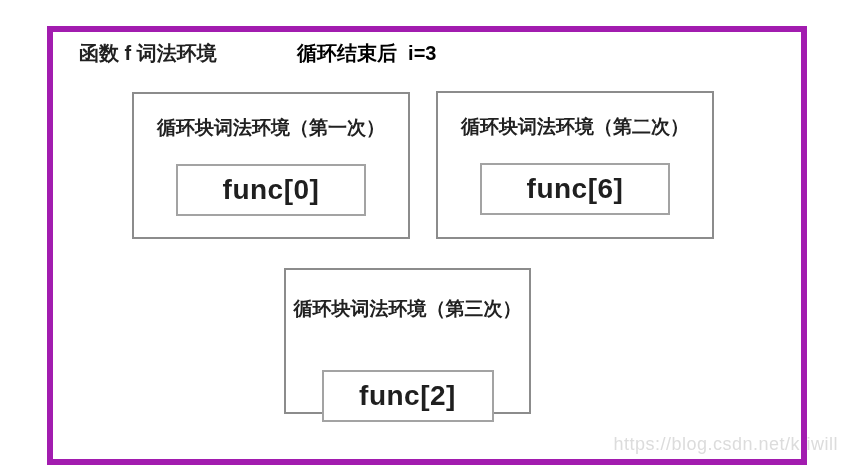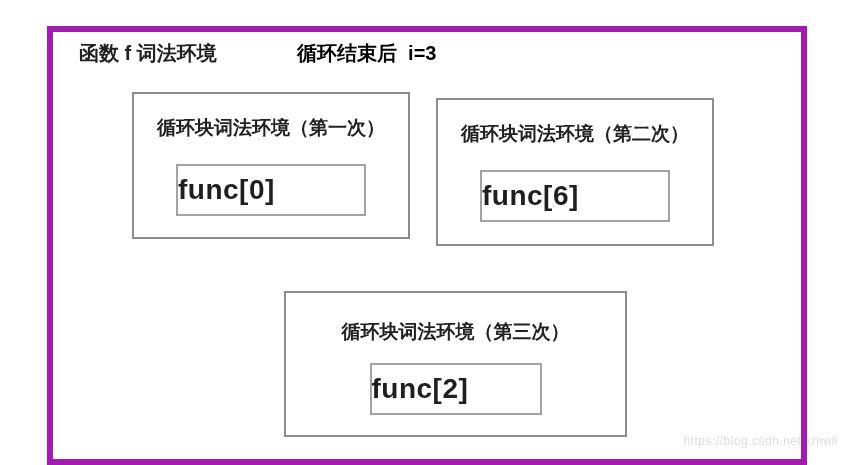--- a/index.html
+++ b/index.html
@@ -13,21 +13,21 @@
     height: 465px;
     background: #ffffff;
     font-family: "Liberation Sans", "DejaVu Sans", sans-serif;
     overflow: hidden;
   }
   
   .watermark {
     position: absolute;
     top: 434px;
     right: 6px;
-    font-size: 12px;
+    font-size: 18px;
     color: #dcdcdc;
     letter-spacing: 0.5px;
     white-space: nowrap;
   }
   .outer-box {
     position: absolute;
     left: 47px;
     top: 26px;
     width: 748px;
     height: 427px;
@@ -53,22 +53,22 @@
     color: #000000;
     white-space: pre;
   }
   .env-box {
     position: absolute;
     border: 2px solid #8c8c8c;
     box-sizing: border-box;
     background: #ffffff;
   }
   .env-box.first  { left: 59px;  top: 60px;  width: 278px; height: 147px; margin-left: 20px; }
-  .env-box.second { left: 383px; top: 66px;  width: 278px; height: 148px; }
-  .env-box.third  { left: 231px; top: 259px; width: 343px; height: 146px; }
+  .env-box.second { left: 383px; top: 59px;  width: 278px; height: 148px; }
+  .env-box.third  { left: 231px; top: 236px; width: 247px; height: 146px; }
   .env-label {
     position: absolute;
     top: 21px;
     left: 0;
     width: 100%;
     text-align: center;
     font-size: 19px;
     font-weight: bold;
     color: #212121;
     white-space: nowrap;
@@ -79,22 +79,23 @@
     top: 70px;
     left: 50%;
     transform: translateX(-50%);
     width: 190px;
     height: 52px;
     border: 2px solid #a3a3a3;
     box-sizing: border-box;
     background: #ffffff;
     display: flex;
     align-items: center;
+    justify-content: center;
   }
-  .env-box.third .func-box { width: 172px; }
+  .env-box.third .func-box { width: 172px; margin-top: 30px; }
   .func-value {
     font-size: 28px;
     font-weight: bold;
     color: #1f1f1f;
     letter-spacing: 0.5px;
   }
 </style>
 </head>
 <body>
 

